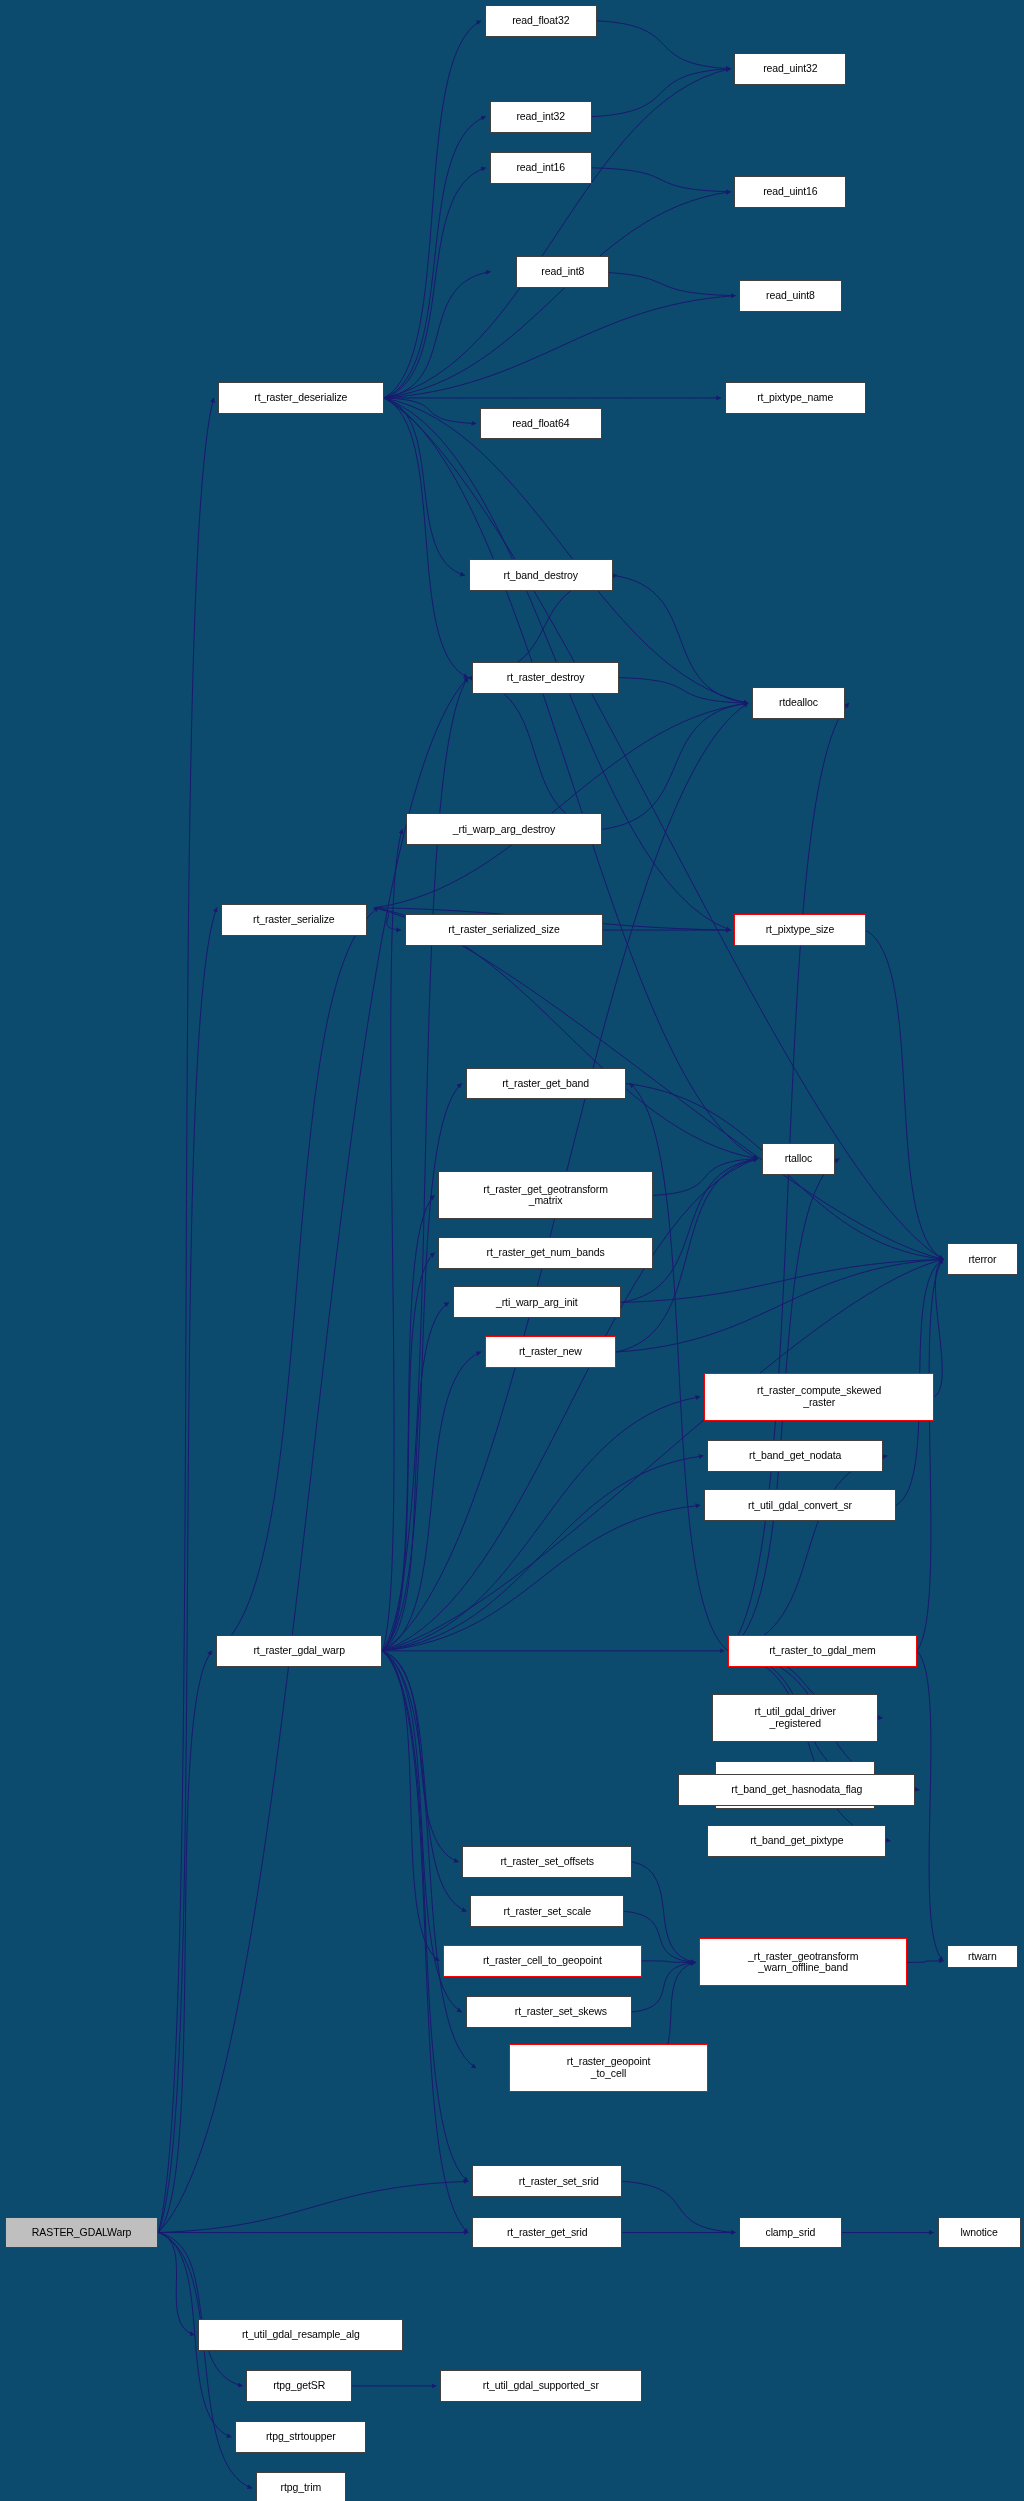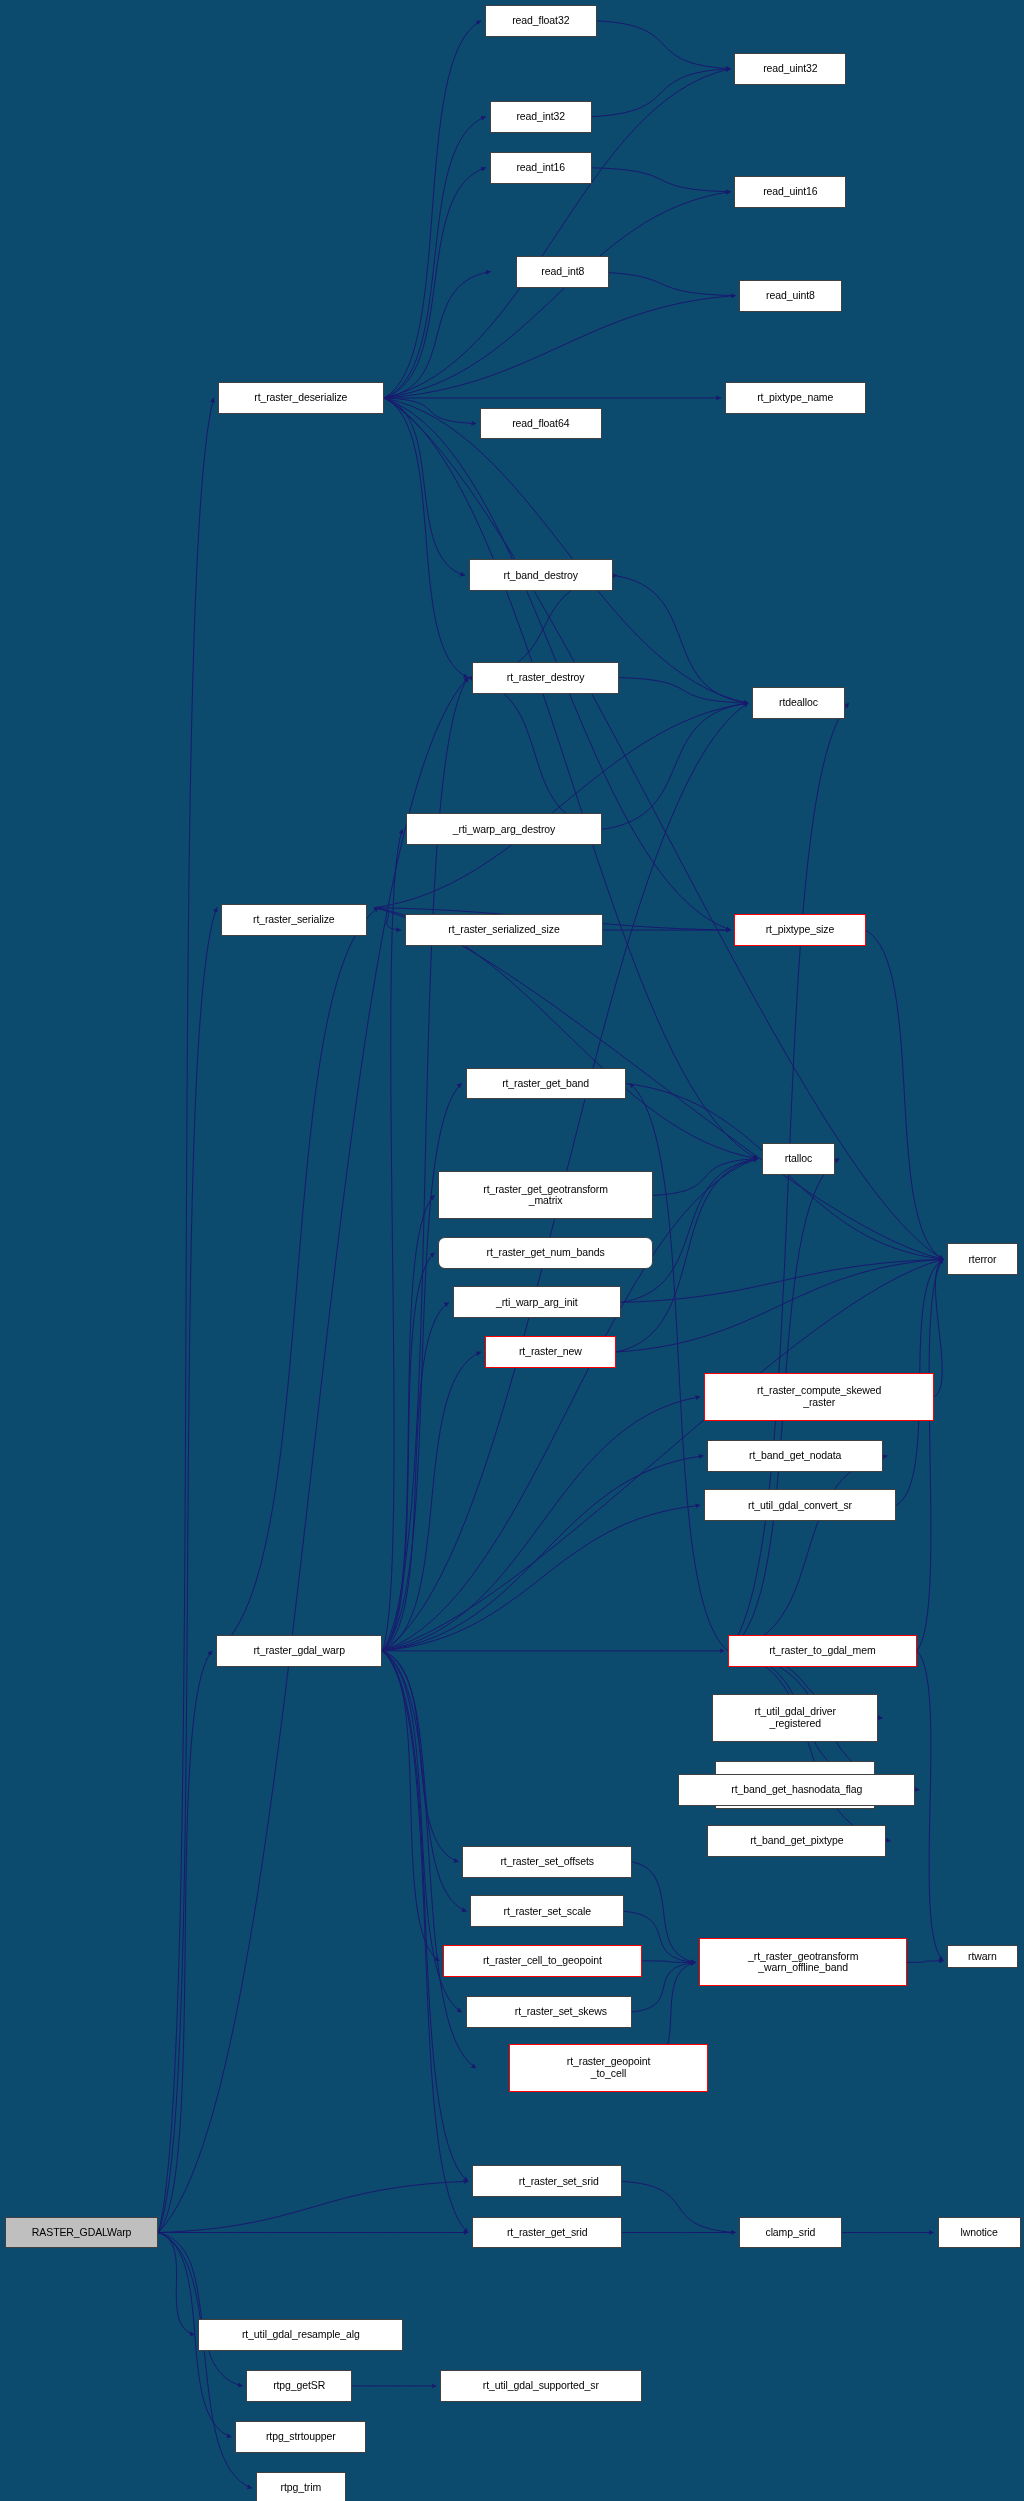--- a/index.html
+++ b/index.html
@@ -173,21 +173,21 @@
       <div class="node" style="left: 472px; top: 661.606px; width: 147.2px; height: 31.9617px;"><span class="node-label">rt_raster_destroy</span></div>
       <div class="node" style="left: 752px; top: 687.176px; width: 92.8px; height: 31.9617px;"><span class="node-label">rtdealloc</span></div>
       <div class="node" style="left: 406.4px; top: 813.424px; width: 195.2px; height: 31.9617px;"><span class="node-label">_rti_warp_arg_destroy</span></div>
       <div class="node" style="left: 220.8px; top: 891.73px; width: 146px; height: 31.9617px; margin-top: 12px;"><span class="node-label">rt_raster_serialize</span></div>
       <div class="node" style="left: 404.8px; top: 914.104px; width: 198.4px; height: 31.9617px;"><span class="node-label">rt_raster_serialized_size</span></div>
       <div class="node red" style="left: 734.4px; top: 914.104px; width: 131.2px; height: 31.9617px;"><span class="node-label">rt_pixtype_size</span></div>
       <div class="node" style="left: 465.6px; top: 1067.52px; width: 160px; height: 31.9617px;"><span class="node-label">rt_raster_get_band</span></div>
       <div class="node" style="left: 761.6px; top: 1142.63px; width: 73.6px; height: 31.9617px;"><span class="node-label">rtalloc</span></div>
       <div class="node" style="left: 438.4px; top: 1171.39px; width: 214.4px; height: 47.9425px;"><span class="node-label">rt_raster_get_geotransform
 _matrix</span></div>
-      <div class="node" style="left: 438.4px; top: 1236.92px; width: 214.4px; height: 31.9617px; border-radius: 7px;"><span class="node-label">rt_raster_get_num_bands</span></div>
+      <div class="node" style="left: 438.4px; top: 1236.92px; width: 214.4px; height: 31.9617px;"><span class="node-label">rt_raster_get_num_bands</span></div>
       <div class="node" style="left: 947.2px; top: 1243.31px; width: 70.4px; height: 31.9617px;"><span class="node-label">rterror</span></div>
       <div class="node" style="left: 452.8px; top: 1286.46px; width: 168px; height: 31.9617px;"><span class="node-label">_rti_warp_arg_init</span></div>
       <div class="node red" style="left: 484.8px; top: 1336px; width: 131.2px; height: 31.9617px;"><span class="node-label">rt_raster_new</span></div>
       <div class="node red" style="left: 704px; top: 1372.75px; width: 230.4px; height: 47.9425px;"><span class="node-label">rt_raster_compute_skewed
 _raster</span></div>
       <div class="node" style="left: 707.2px; top: 1439.87px; width: 176px; height: 31.9617px;"><span class="node-label">rt_band_get_nodata</span></div>
       <div class="node" style="left: 704px; top: 1489.41px; width: 192px; height: 31.9617px;"><span class="node-label">rt_util_gdal_convert_sr</span></div>
       <div class="node" style="left: 216px; top: 1634.84px; width: 166.4px; height: 31.9617px;"><span class="node-label">rt_raster_gdal_warp</span></div>
       <div class="node red" style="left: 728px; top: 1634.84px; width: 188.8px; height: 31.9617px;"><span class="node-label">rt_raster_to_gdal_mem</span></div>
       <div class="node" style="left: 712px; top: 1693.97px; width: 166.4px; height: 47.9425px;"><span class="node-label">rt_util_gdal_driver

